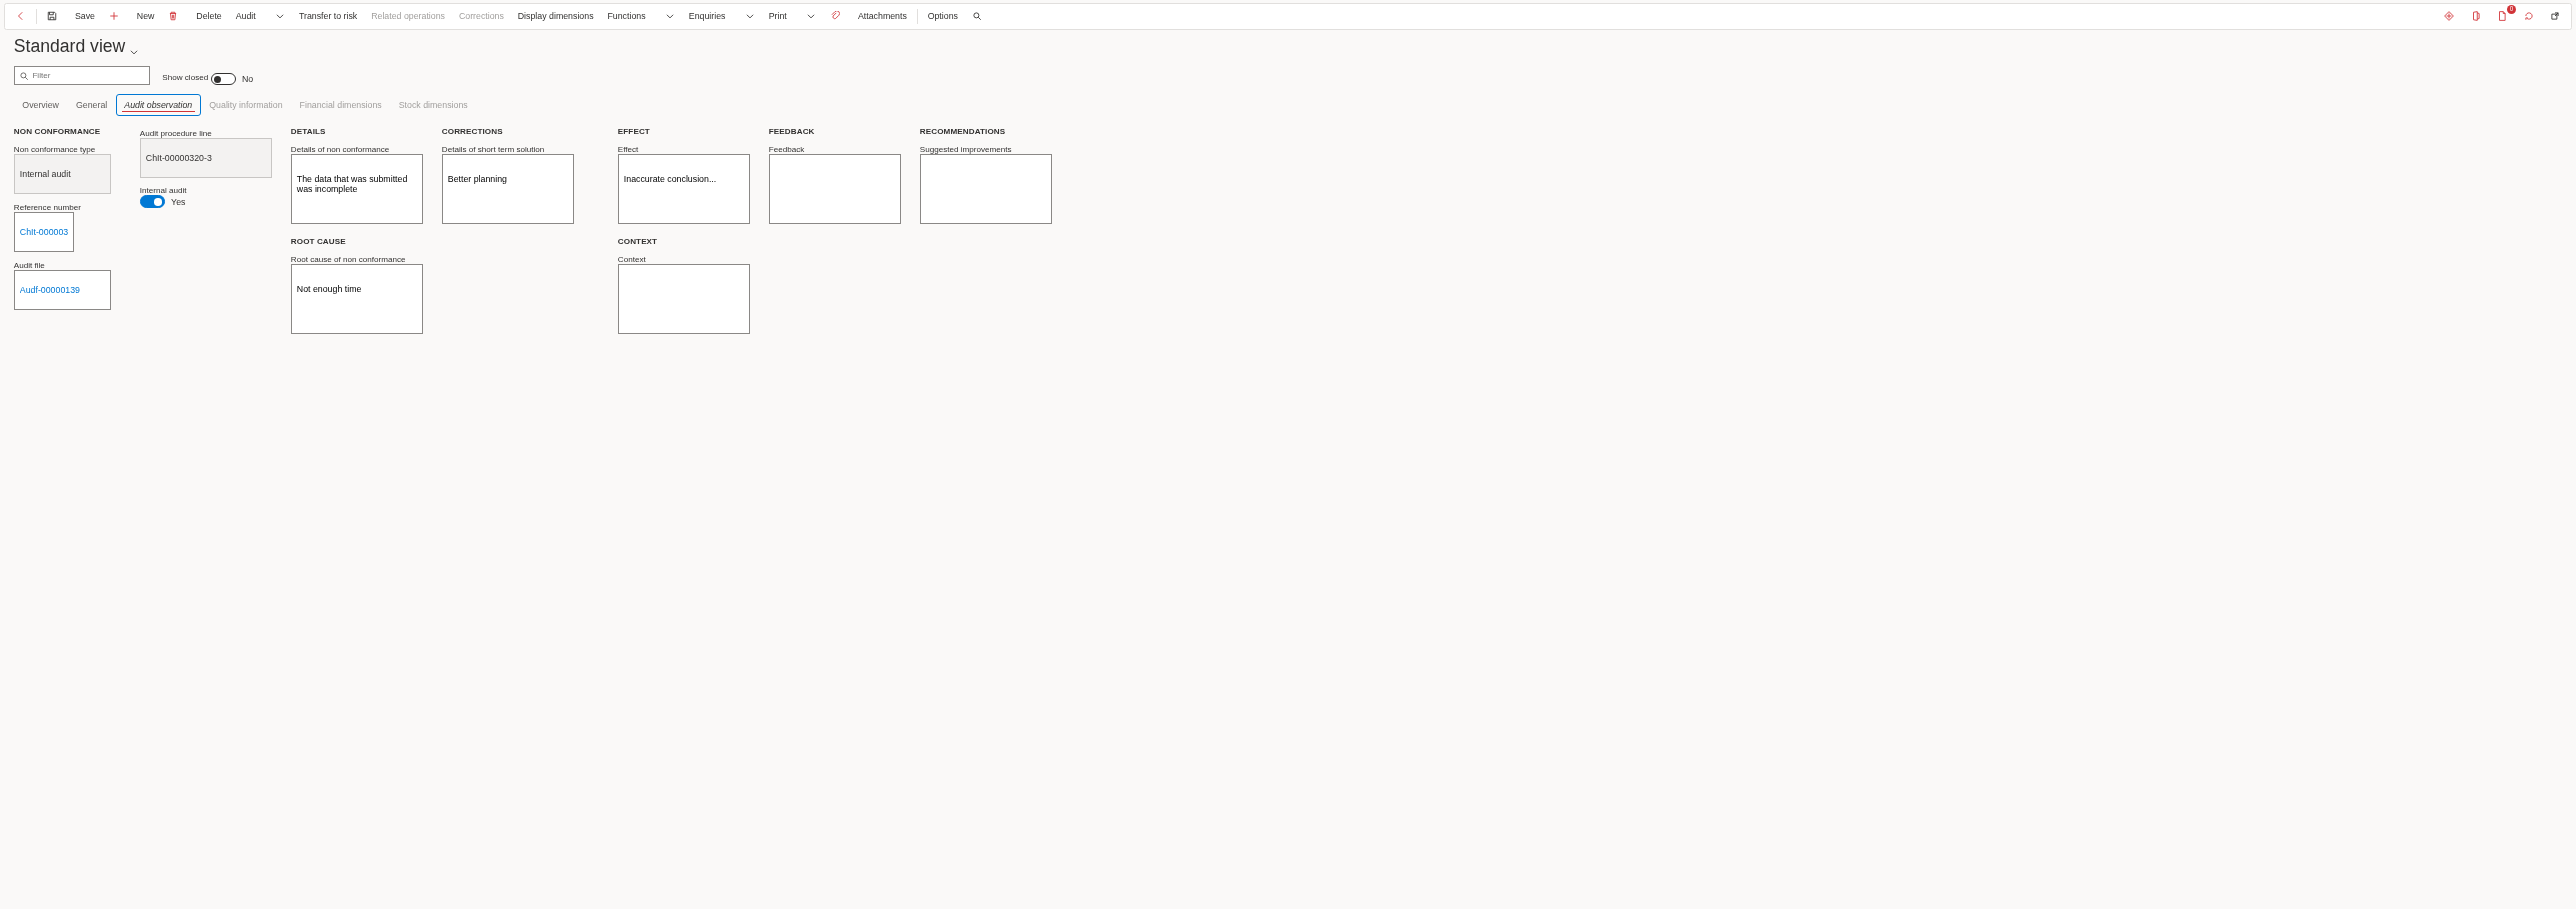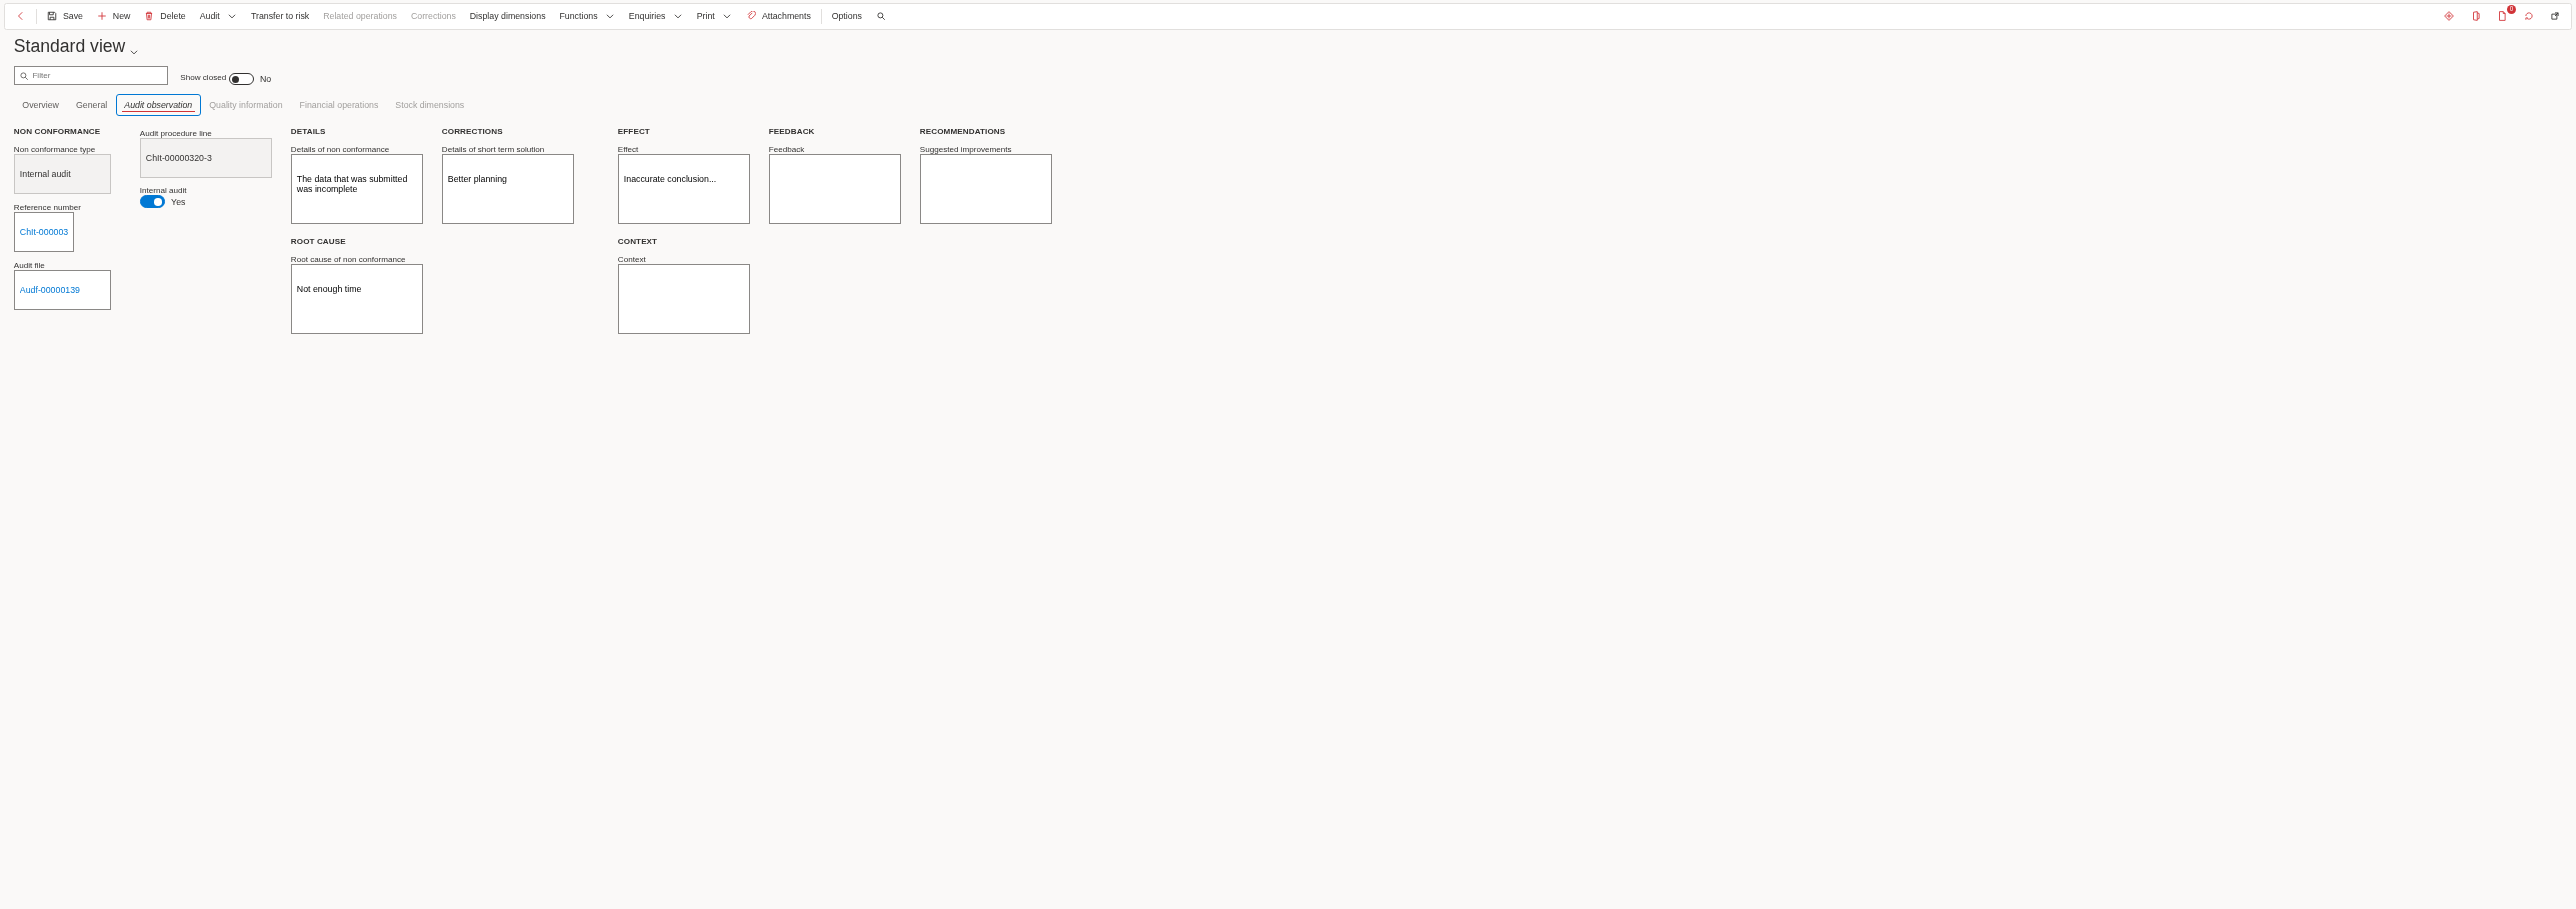--- a/index.html
+++ b/index.html
@@ -5,21 +5,21 @@
 * { box-sizing: border-box; margin: 0; padding: 0; }
 body { font-family: "Segoe UI", Arial, sans-serif; font-size: 8.8px; color: #323130; background: #faf9f8; }
 
 .toolbar {
   display: flex; align-items: center; height: 27.6px;
   background: #fff; border: 0.6px solid #e1dfdd; border-radius: 2.5px;
   margin: 2.5px 3.8px 0 3.8px; padding: 0 5px;
 }
 .tb-left { display: flex; align-items: center; gap: 1.3px; }
 .tb-btn {
-  display: flex; align-items: center; gap: 6px;
+  display: flex; align-items: center; gap: 18px;
   padding: 3.8px 6.3px; border: none; background: none;
   font-size: 8.8px; color: #323130; cursor: pointer;
   border-radius: 1.3px;
 }
 .tb-btn.disabled { color: #a19f9d; cursor: default; }
 .tb-sep { width: 0.6px; height: 15px; background: #e1dfdd; margin: 0 2.5px; }
 .icon { display: inline-flex; width: 10px; height: 10px; align-items: center; justify-content: center; }
 .icon svg { width: 10px; height: 10px; stroke: currentColor; fill: none; stroke-width: 1.4; }
 .icon.red { color: #d13438; }
 .chev { margin-left: 1.3px; }
@@ -33,21 +33,21 @@
 }
 
 .page { padding: 6.3px 13.8px 19px 13.8px; }
 .breadcrumb { font-size: 8.8px; color: #605e5c; margin-bottom: 1.3px; }
 .view-title { display: flex; align-items: flex-end; gap: 3.8px; margin-bottom: 8.8px; }
 .view-title h1 { font-size: 17.6px; font-weight: 400; }
 
 .controls-row { display: flex; align-items: flex-end; gap: 12.5px; margin-bottom: 8.8px; }
 .filter-wrap { position: relative; }
 .filter-input {
-  width: 154px; height: 19px; border: 0.6px solid #8a8886;
+  width: 136px; height: 19px; border: 0.6px solid #8a8886;
   padding: 0 5px 0 17.6px; font-size: 8.1px; background: #fff;
 }
 .filter-icon { position: absolute; left: 5px; top: 50%; transform: translateY(-50%); color: #605e5c; }
 .show-closed { display: flex; flex-direction: row; gap: 2.5px; }
 .sc-label { font-size: 8.1px; color: #323130; }
 .sc-row { display: flex; align-items: center; gap: 6.3px; }
 .toggle {
   width: 25px; height: 12.5px; border-radius: 6.3px; border: 0.6px solid #323130;
   background: #fff; position: relative; cursor: pointer;
 }
@@ -270,21 +270,21 @@
         <span>No</span>
       </div>
     </div>
   </div>
 
   <div class="tabs">
     <button class="tab">Overview</button>
     <button class="tab">General</button>
     <button class="tab active">Audit observation</button>
     <button class="tab disabled">Quality information</button>
-    <button class="tab disabled">Financial operations</button>
+    <button class="tab disabled">Financial dimensions</button>
     <button class="tab disabled">Stock dimensions</button>
   </div>
 
   <div class="form-grid">
 
     <div class="col col-nc">
       <div class="section-h">NON CONFORMANCE</div>
       <div>
         <div class="fld-label">Non conformance type</div>
         <input class="text-input readonly med" readonly="" value="Internal audit" style="">

